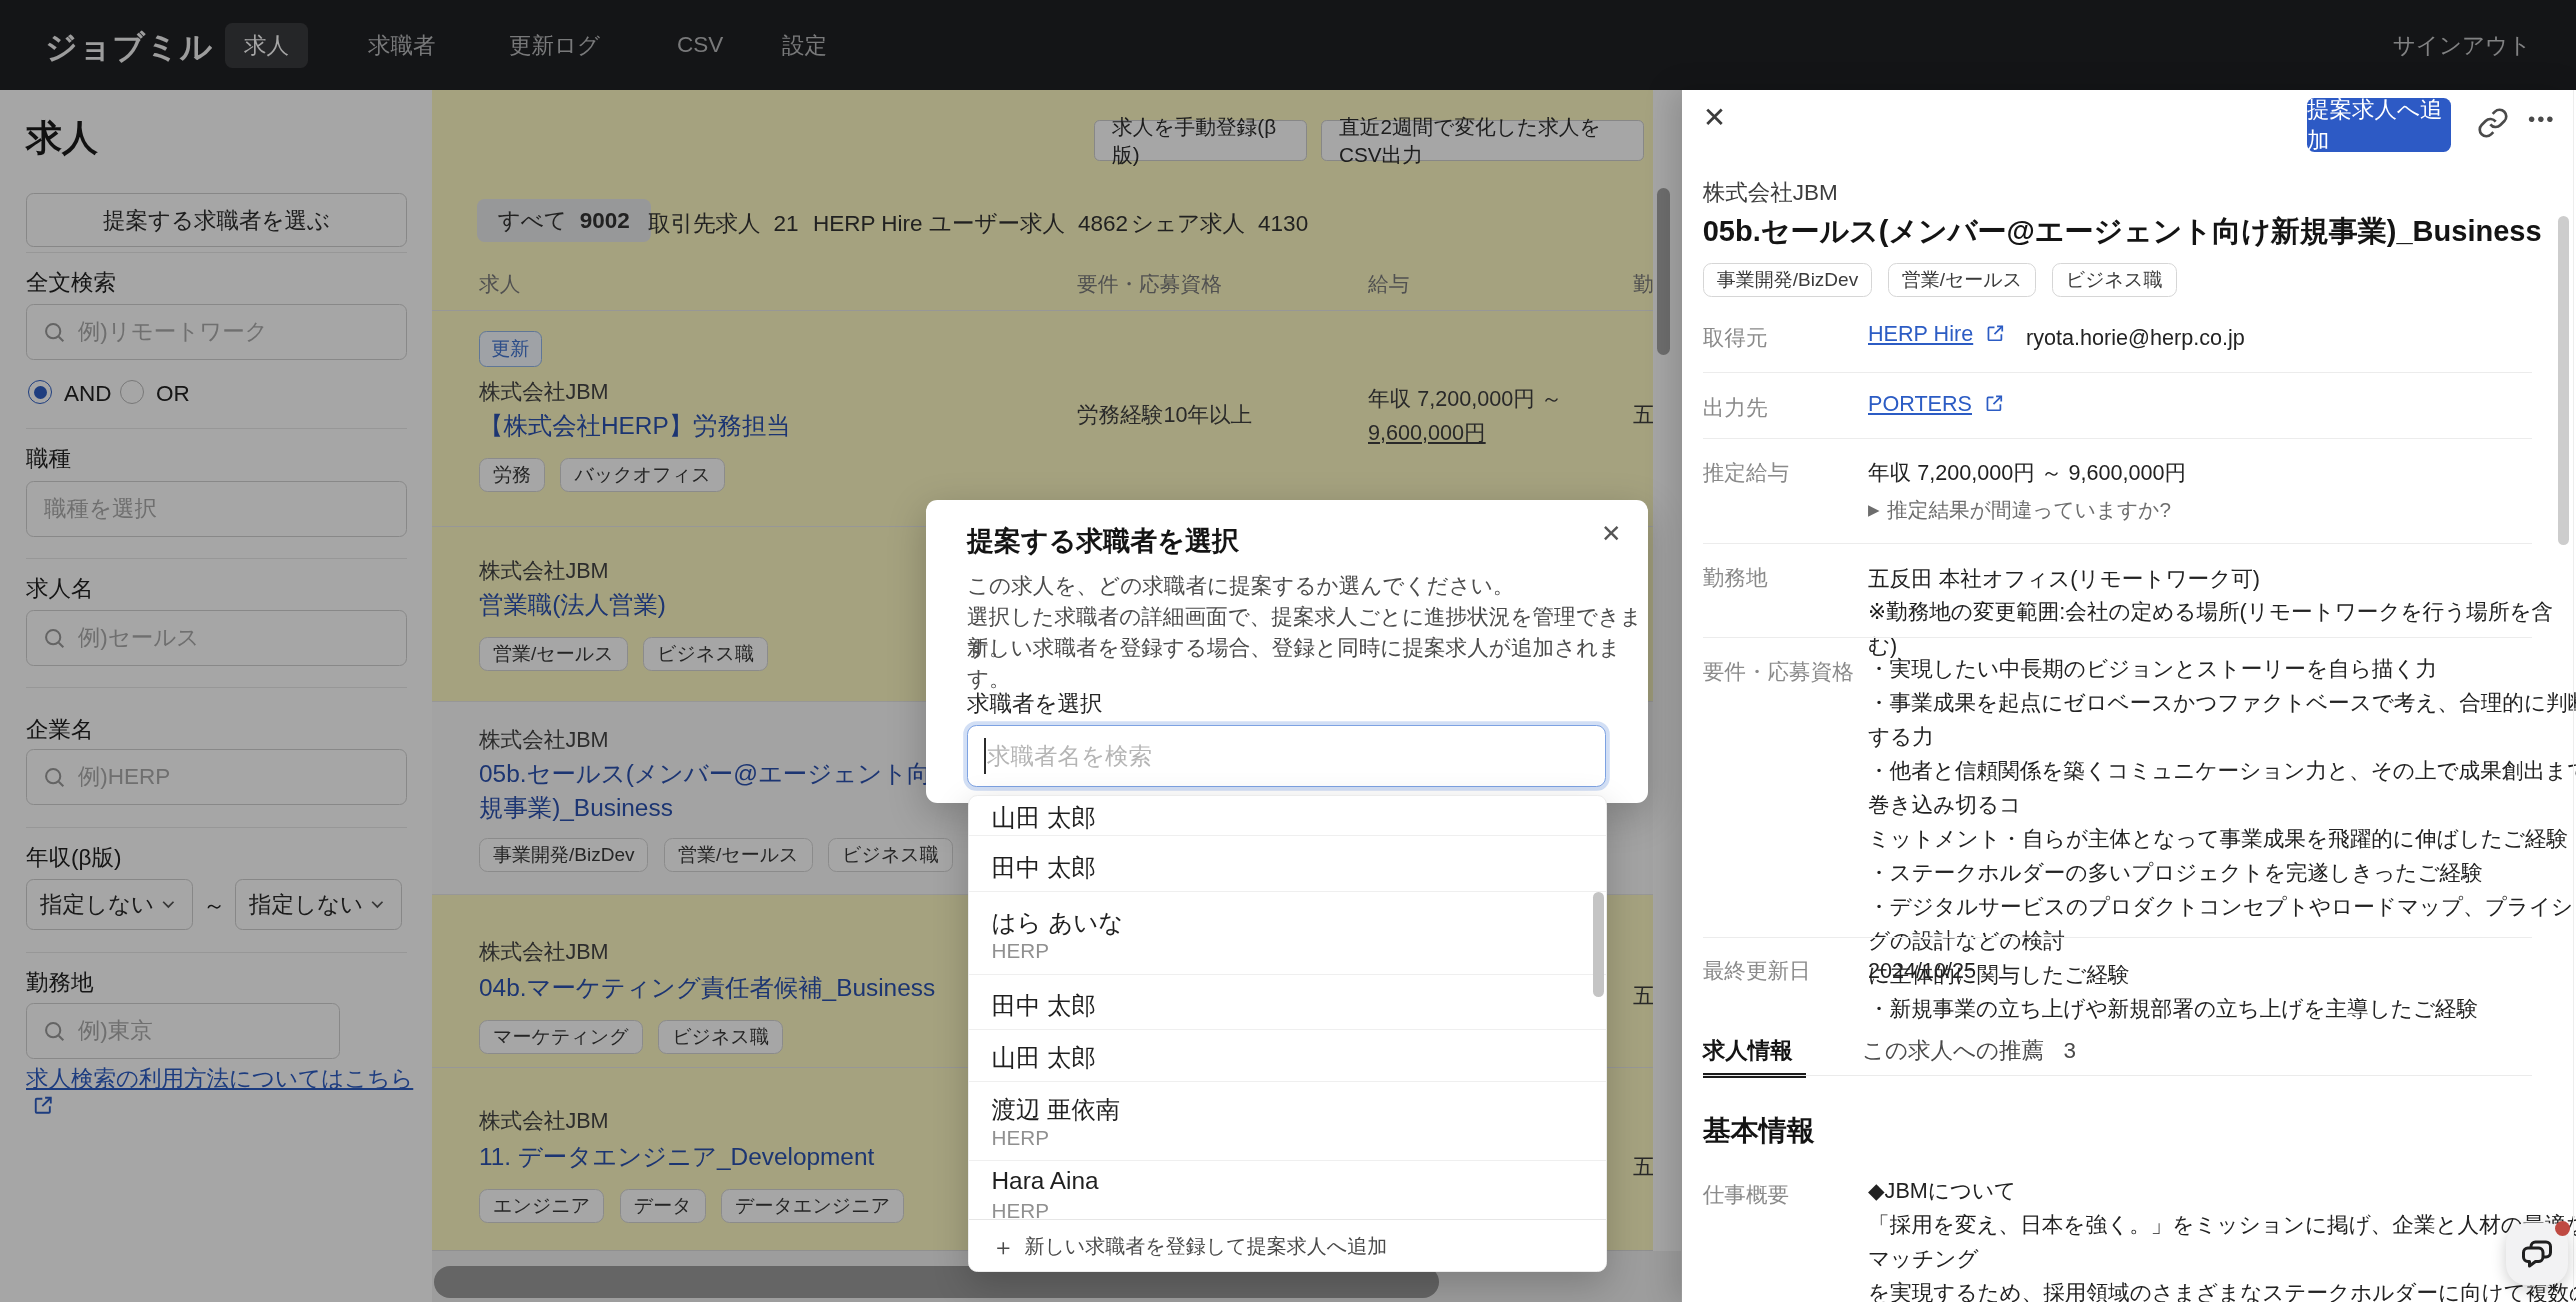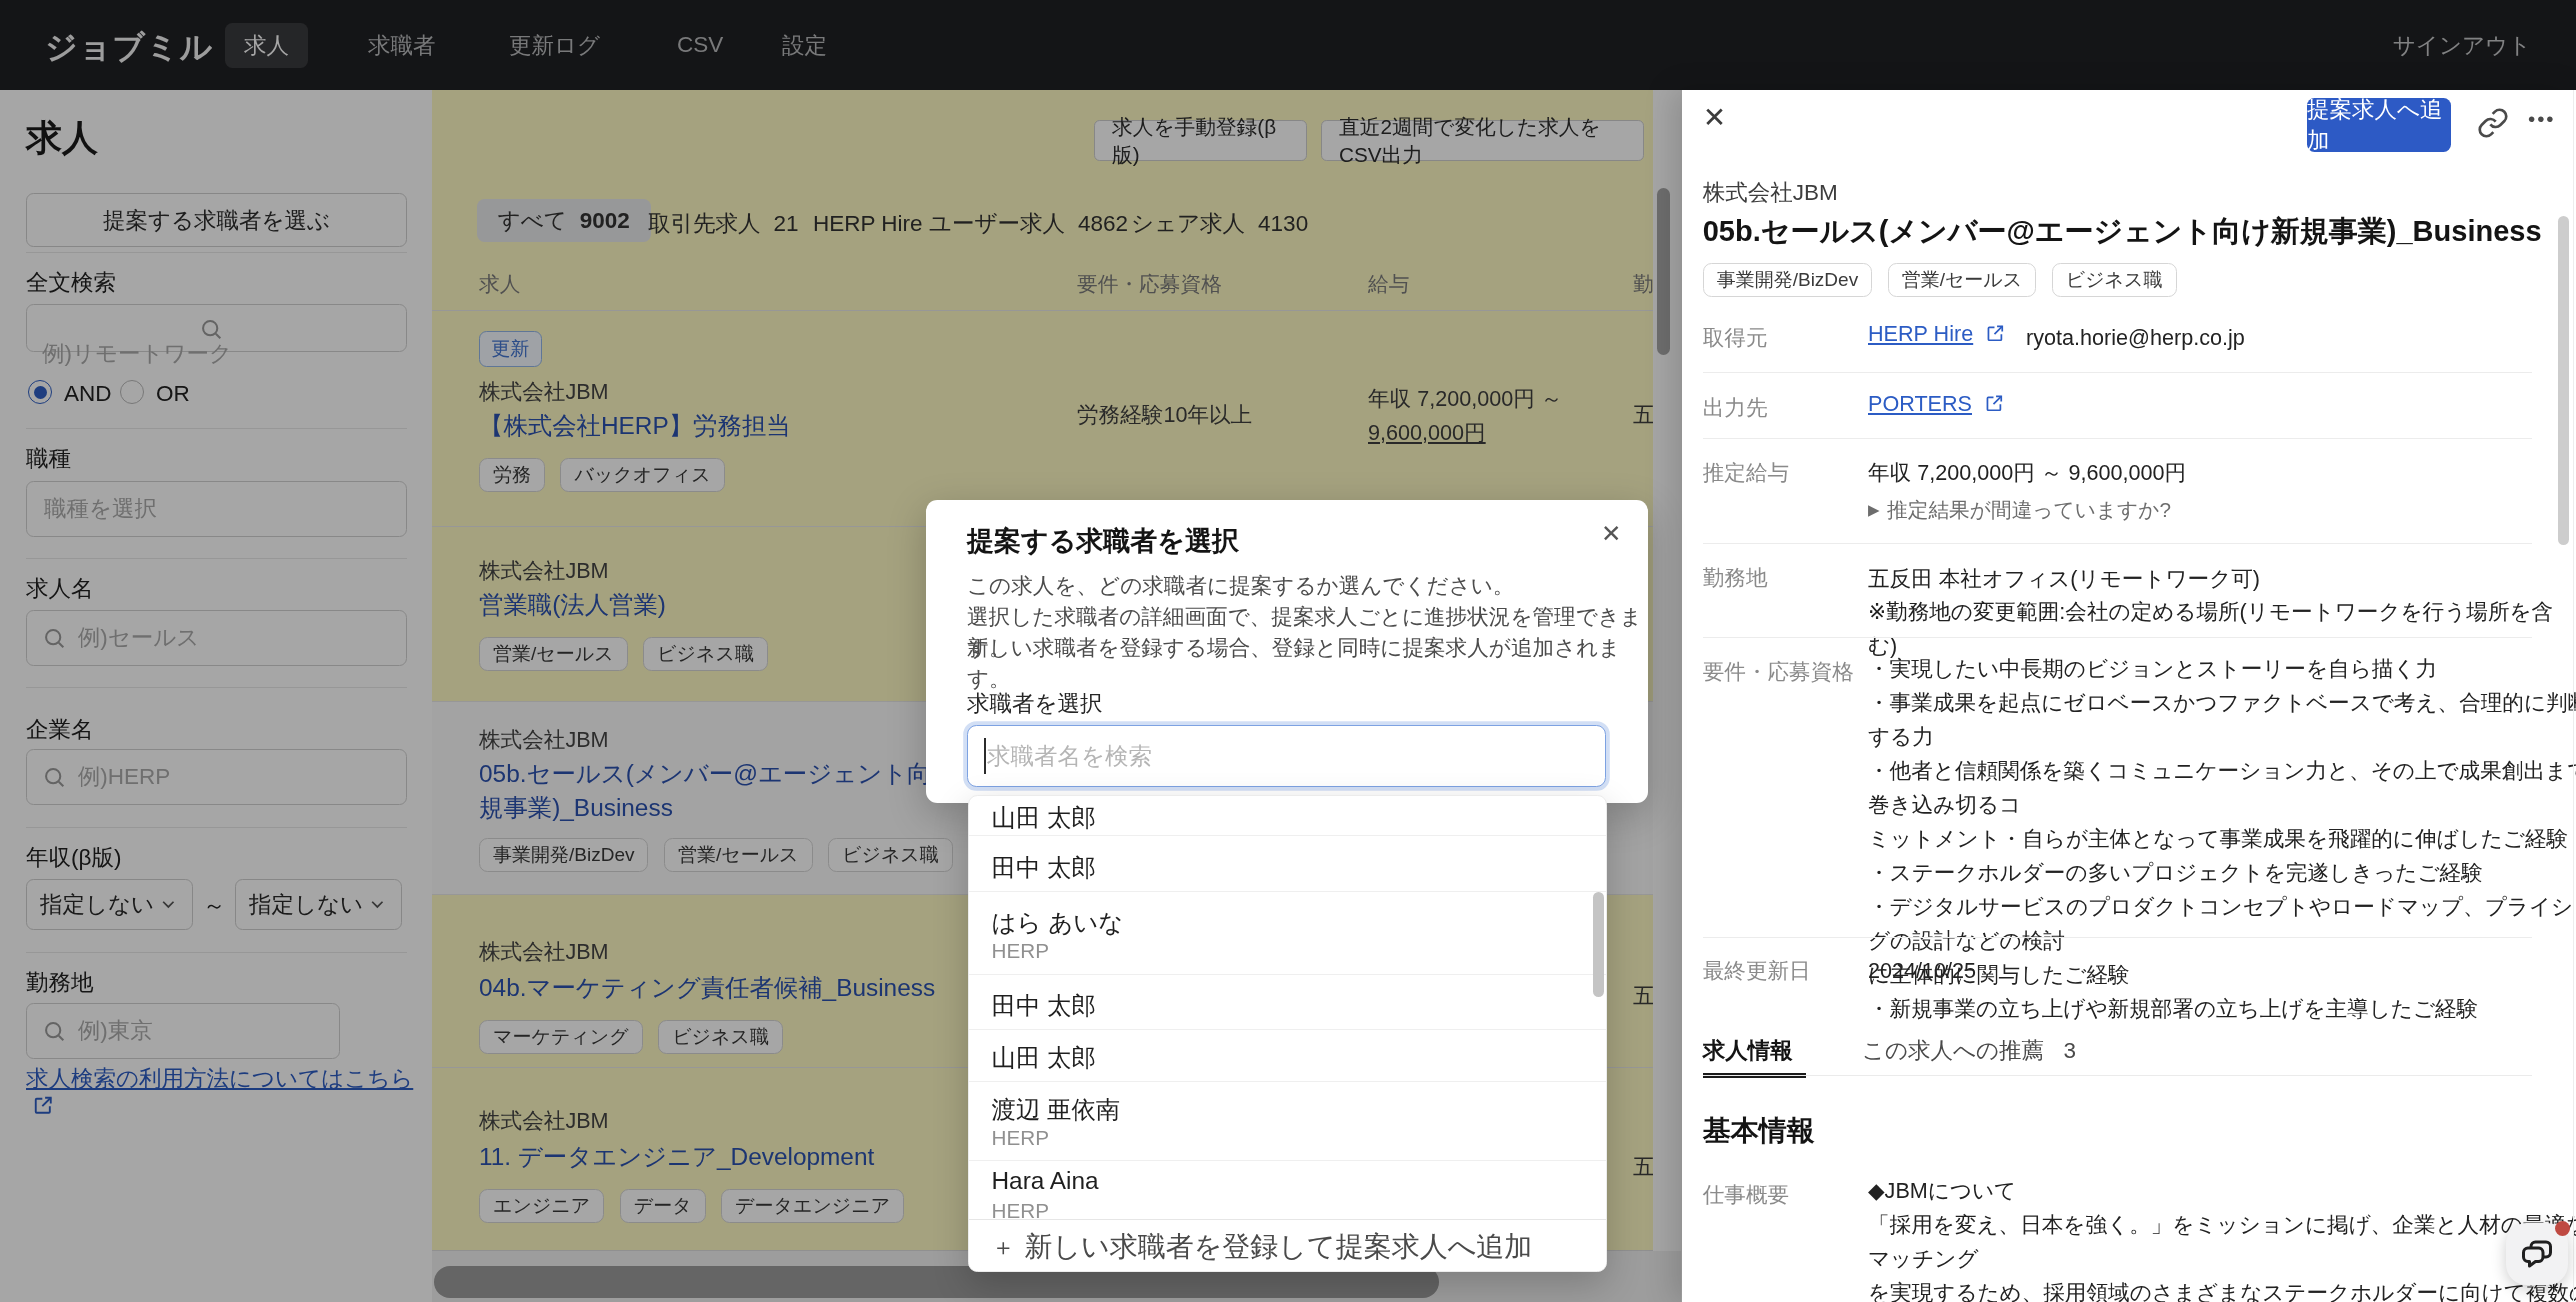--- a/index.html
+++ b/index.html
@@ -114,21 +114,21 @@
   <div class="abs nav-item" style="left:763px;">設定</div>
   <div class="abs signout">サインアウト</div>
 </div>
 
 <div class="abs sidebar">
   <div class="abs side-title">求人</div>
   <div class="abs side-btn">提案する求職者を選ぶ</div>
   <div class="abs divh" style="left:26px; top:162px; width:381px;"></div>
 
   <div class="abs lbl" style="left:26px; top:177px;">全文検索</div>
-  <div class="abs in" style="left:26px; top:214px; width:381px; height:48px; padding:12px 15px;flex-direction:column;">
+  <div class="abs in" style="left:26px; top:214px; width:381px; height:56px; padding:0 15px;">
     <span style="margin-right:11.3px;">
       <svg class="ic" width="24.4" height="24.4" viewBox="0 0 24 24" fill="none" stroke="#9a9a9a" stroke-width="2">
           <circle cx="11" cy="11" r="7"></circle>
           <line x1="16.5" y1="16.5" x2="21" y2="21"></line>
         </svg>
     </span>
     <input placeholder="例)リモートワーク" style="">
   </div>
   <div class="abs" style="left:28px; top:290px;">
       <span class="radio-outer radio-sel" style="display:flex;">
@@ -415,21 +415,21 @@
   <div class="abs cand-name" style="left:22.5px; top:246px;">山田 太郎</div>
   <div class="abs dd-div" style="left:0; top:285px; width:639px;"></div>
   <div class="abs cand-name" style="left:22.5px; top:298px;">渡辺 亜依南</div>
   <div class="abs cand-org" style="left:22.5px; top:330px;">HERP</div>
   <div class="abs dd-div" style="left:0; top:364px; width:639px;"></div>
   <div class="abs cand-name" style="left:22.5px; top:371px;">Hara Aina</div>
   <div class="abs cand-org" style="left:22.5px; top:403px;">HERP</div>
 
   <div class="abs dd-footer">
     <span style="font-size:23.5px; color:#4a4a4a; margin-right:9.4px;">＋</span>
-    <span style="font-size:28px; color:#4a4a4a;">新しい求職者を登録して提案求人へ追加</span>
+    <span style="font-size:20px; color:#4a4a4a;">新しい求職者を登録して提案求人へ追加</span>
   </div>
   <div class="abs dd-scroll"></div>
 </div>
 
 <div class="abs chat">
   <span>
     <svg class="ic" width="36" height="36" viewBox="0 0 24 24" fill="none" stroke="#1f1f1f" stroke-width="2" stroke-linejoin="round">
       <rect x="8" y="4" width="13" height="10" rx="3" fill="#f2f2f3"></rect>
       <path d="M3 11a3 3 0 0 1 3-3h7a3 3 0 0 1 3 3v3a3 3 0 0 1-3 3h-2l-4 3v-3H6a3 3 0 0 1-3-3z" fill="#f2f2f3"></path>
     </svg>

